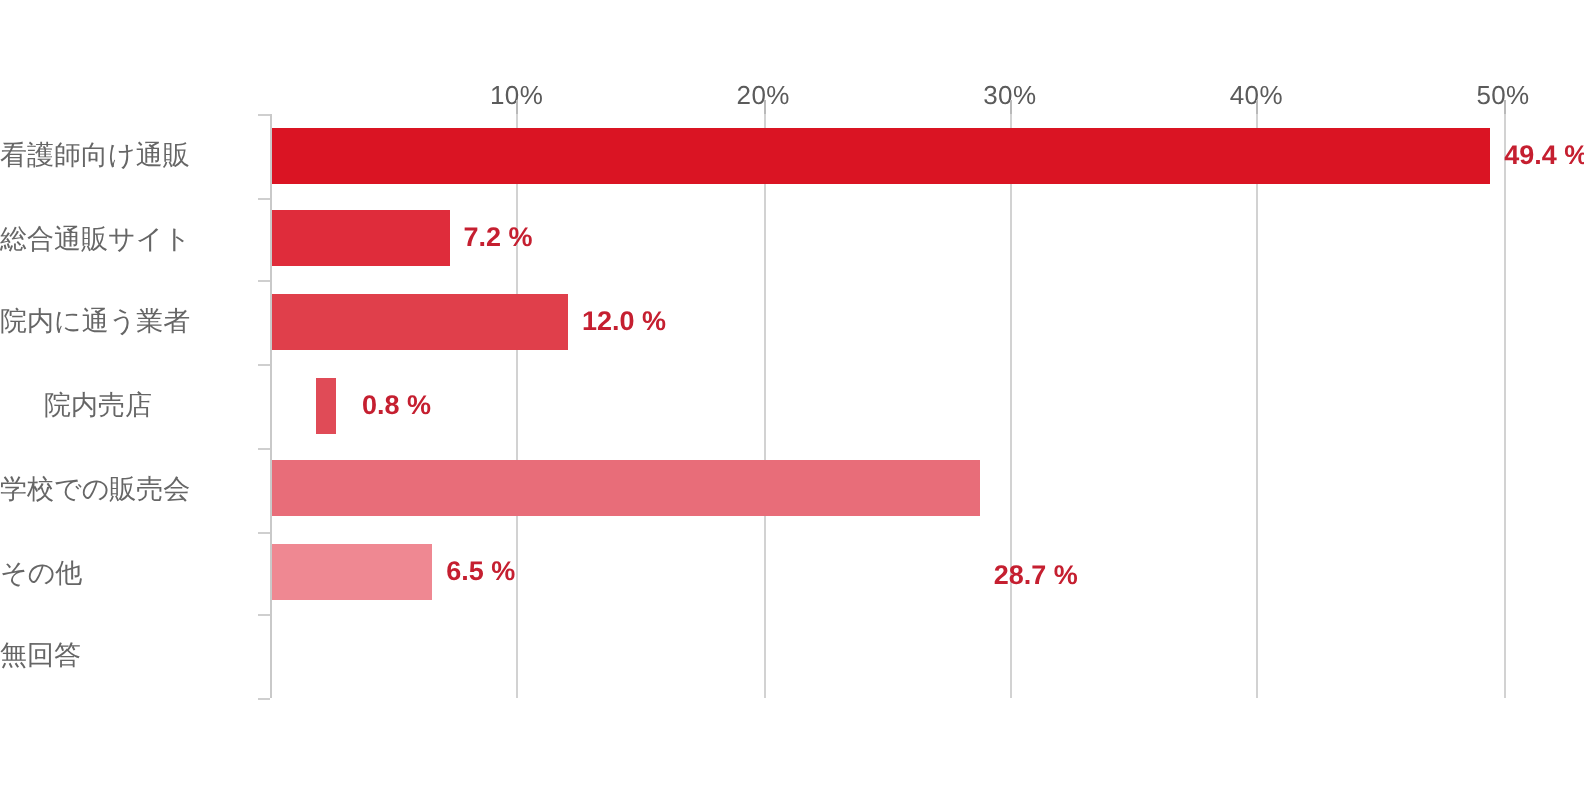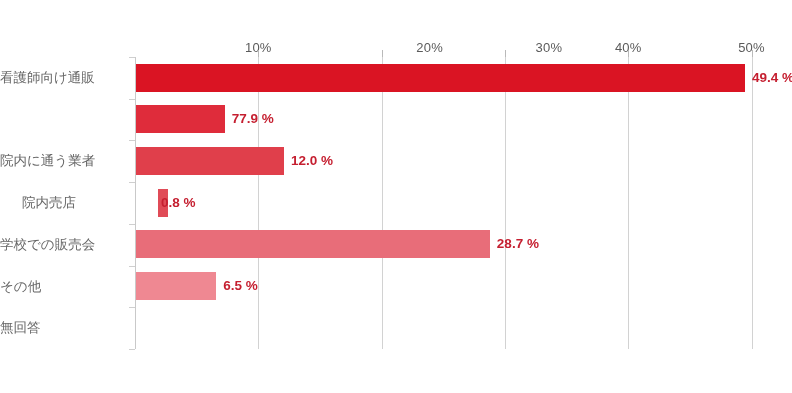--- a/index.html
+++ b/index.html
@@ -96,23 +96,23 @@
 </head>
 <body>
 
 <div id="chart-root">
 
   <div id="axis-line-y"></div>
 
   <div id="x-axis-ticks">
       <div class="axis-label-x" style="left: 258.3px;">10%</div>
       <div class="axis-tick-top" style="left: 258.3px;"></div>
-      <div class="axis-label-x" style="left: 381.6px; margin-left: 48px;">20%</div>
+      <div class="axis-label-x" style="left: 381.6px;">20%</div>
       <div class="axis-tick-top" style="left: 381.6px;"></div>
-      <div class="axis-label-x" style="left: 504.9px; margin-left: 44px;">30%</div>
+      <div class="axis-label-x" style="left: 504.9px;">30%</div>
       <div class="axis-tick-top" style="left: 504.9px;"></div>
       <div class="axis-label-x" style="left: 628.2px;">40%</div>
       <div class="axis-tick-top" style="left: 628.2px;"></div>
       <div class="axis-label-x" style="left: 751.5px;">50%</div>
       <div class="axis-tick-top" style="left: 751.5px;"></div>
     </div>
   <div id="gridlines" style="position: absolute; left: 0px; top: 57px;">
       <div class="gridline" style="left: 258.3px;"></div>
       <div class="gridline" style="left: 381.6px;"></div>
       <div class="gridline" style="left: 504.9px;"></div>
@@ -129,37 +129,38 @@
       <div class="axis-tick-y" style="top: 307.286px;"></div>
       <div class="axis-tick-y" style="top: 349px;"></div>
     </div>
   <div id="rows">
       <div class="row" style="top: 57px;">
         <div class="cat-label">看護師向け通販</div>
         <div class="bar" style="width: 609.102px; background: rgb(218, 20, 35);"></div>
         <div class="value-label" style="left: 752.102px; color: rgb(197, 31, 48);">49.4 %</div>
       </div>
       <div class="row" style="top: 98.7143px;">
+        <div class="cat-label">総合通販サイト</div>
         <div class="bar" style="width: 88.776px; background: rgb(223, 44, 59);"></div>
-        <div class="value-label" style="left: 231.776px; color: rgb(197, 31, 48);">77.9 %</div>
+        <div class="value-label" style="left: 231.776px; color: rgb(197, 31, 48);">7.2 %</div>
       </div>
       <div class="row" style="top: 140.429px;">
         <div class="cat-label">院内に通う業者</div>
         <div class="bar" style="width: 147.96px; background: rgb(224, 63, 75);"></div>
         <div class="value-label" style="left: 290.96px; color: rgb(197, 31, 48);">12.0 %</div>
       </div>
       <div class="row" style="top: 182.143px; margin-left: 22px;">
         <div class="cat-label">院内売店</div>
         <div class="bar" style="width: 9.864px; background: rgb(224, 75, 87);"></div>
-        <div class="value-label" style="left: 139px; color: rgb(197, 31, 48);">0.8 %</div>
+        <div class="value-label" style="left: 159px; color: rgb(197, 31, 48);">0.8 %</div>
       </div>
       <div class="row" style="top: 223.857px;">
         <div class="cat-label">学校での販売会</div>
         <div class="bar" style="width: 353.871px; background: rgb(232, 109, 121);"></div>
-        <div class="value-label" style="left: 496.871px; color: rgb(197, 31, 48);">28.7 %</div>
+        <div class="value-label" style="left: 496.871px; color: rgb(197, 31, 48); margin-top: 44px;">28.7 %</div>
       </div>
       <div class="row" style="top: 265.571px;">
         <div class="cat-label">その他</div>
         <div class="bar" style="width: 80.145px; background: rgb(239, 136, 146);"></div>
         <div class="value-label" style="left: 223.145px; color: rgb(197, 31, 48);">6.5 %</div>
       </div>
       <div class="row" style="top: 307.286px;">
         <div class="cat-label">無回答</div>
       </div>
     </div>

